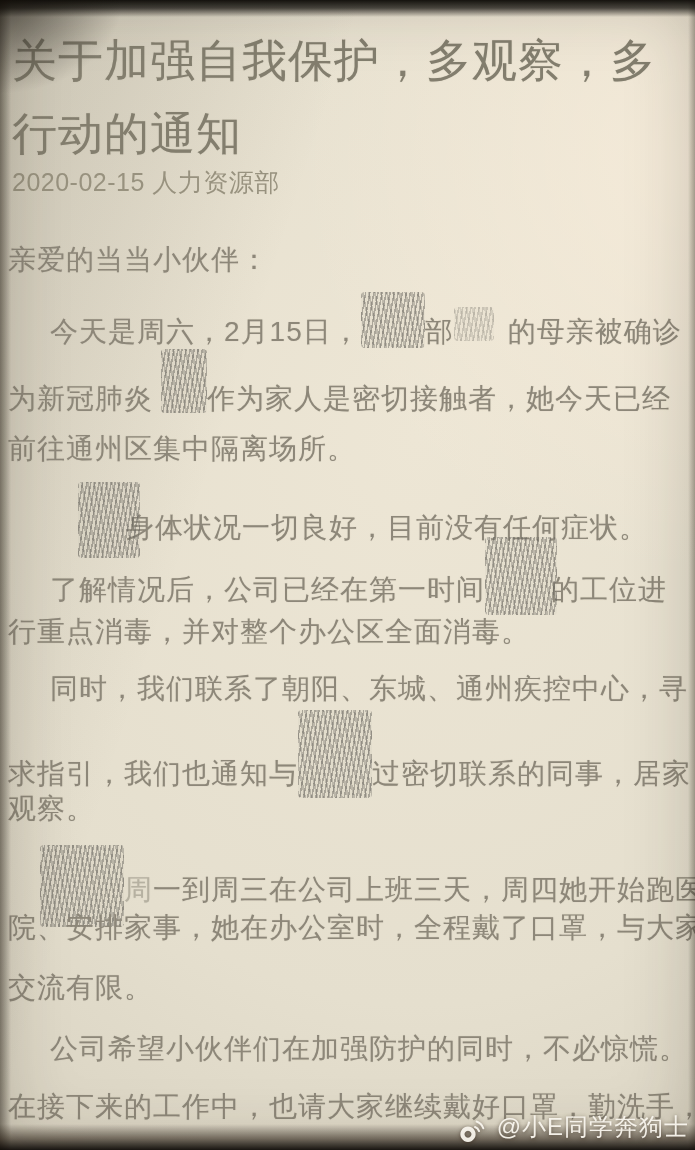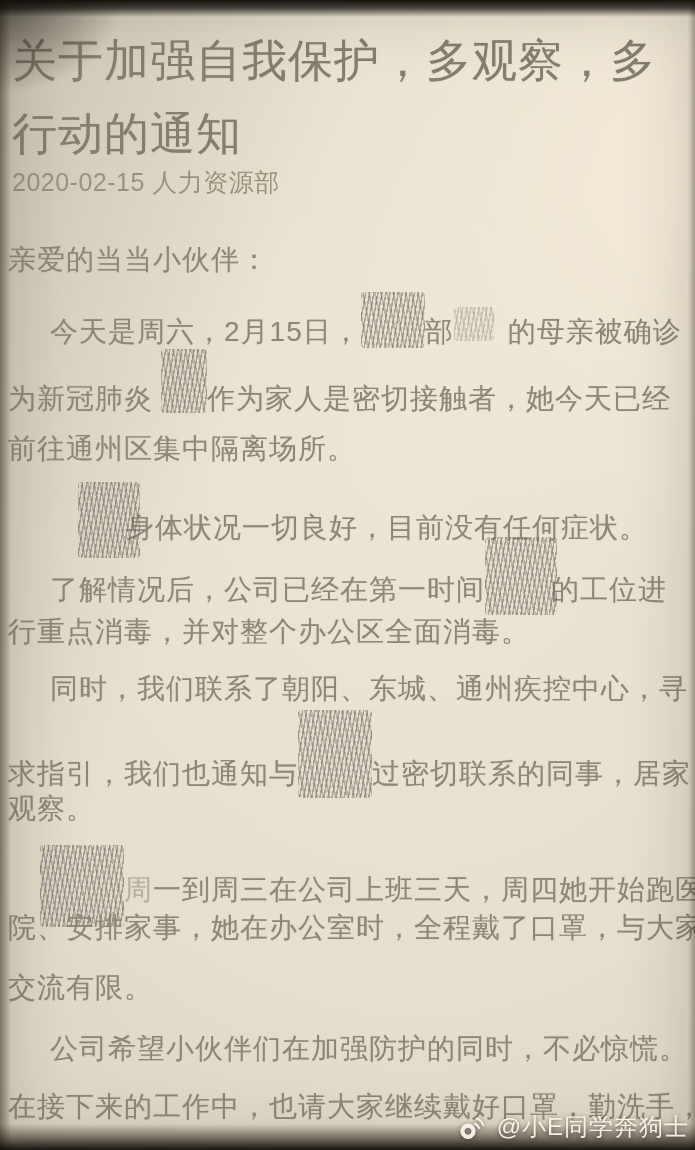--- a/index.html
+++ b/index.html
@@ -48,21 +48,21 @@
   .seg.faint{color:#a7a293;opacity:.75;}
   .smudge{
     display:inline-block;vertical-align:middle;border-radius:4px;
     background-image:
       repeating-linear-gradient(100deg, rgba(104,101,94,.50) 0 1.5px, rgba(160,157,148,.08) 1.5px 4px),
       repeating-linear-gradient(78deg, rgba(118,115,107,.38) 0 2px, rgba(118,115,107,0) 2px 6px);
     filter:blur(.7px);
   }
   .watermark{
     position:absolute;right:6px;bottom:7px;z-index:6;
-    display:flex;align-items:center;gap:12px;
+    display:flex;align-items:flex-end;gap:12px;
     color:rgba(250,247,239,.94);font-size:24px;letter-spacing:1px;
     text-shadow:0 1px 4px rgba(55,42,28,.75);white-space:nowrap;
   }
   .wm-icon{display:inline-block;width:27px;height:25px;filter:drop-shadow(0 1px 2px rgba(55,42,28,.7));}
 </style>
 </head>
 <body>
 
 <div class="photo">
 

